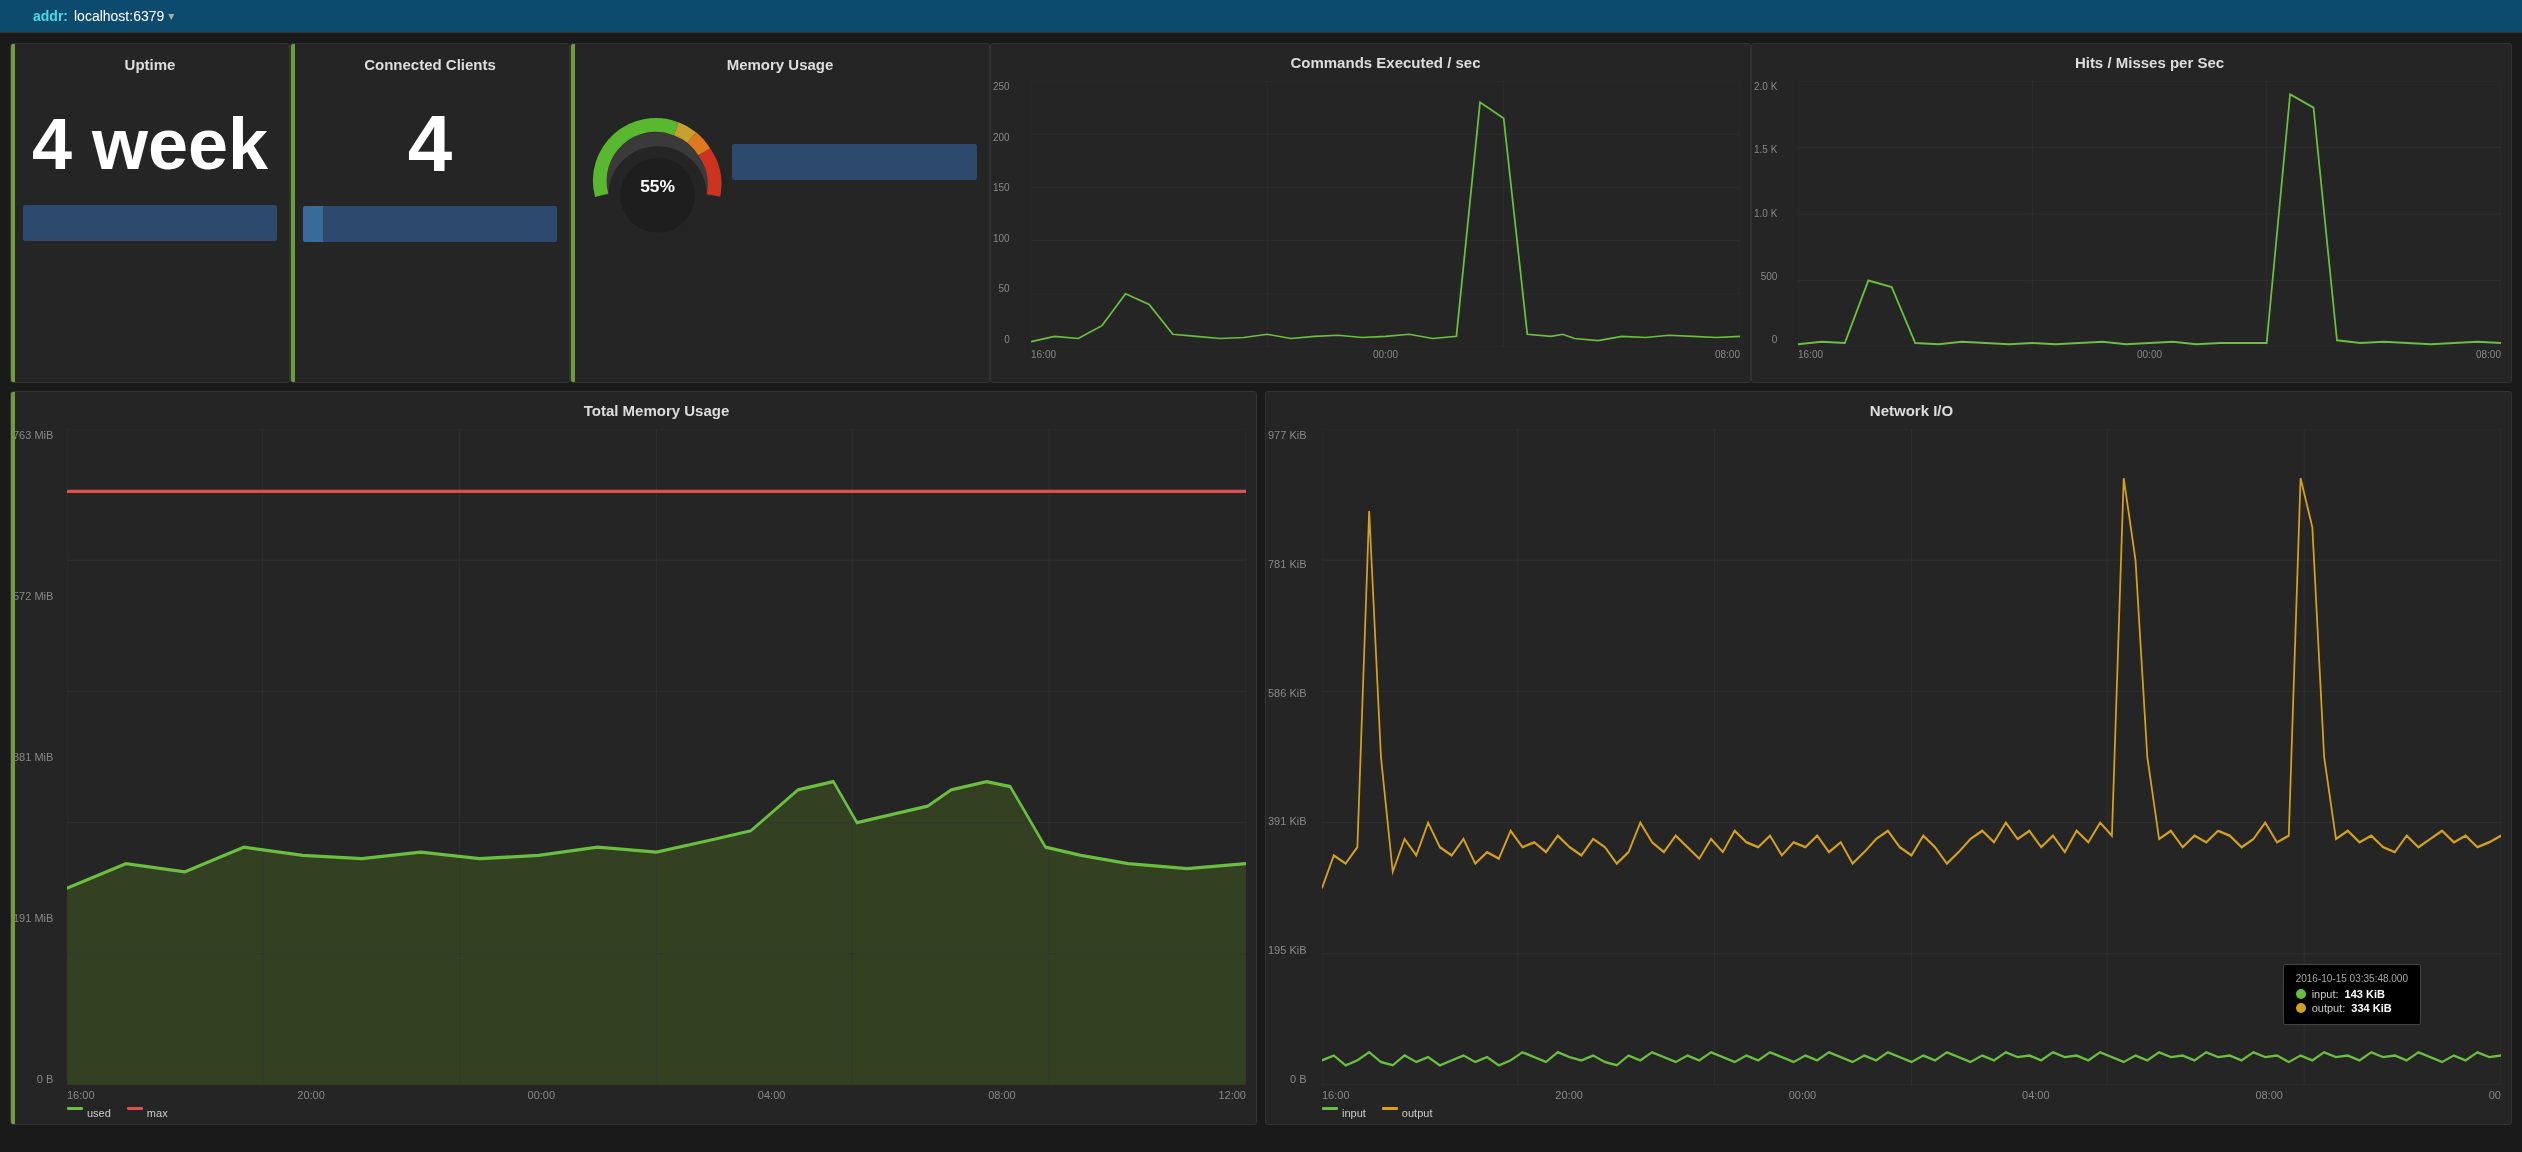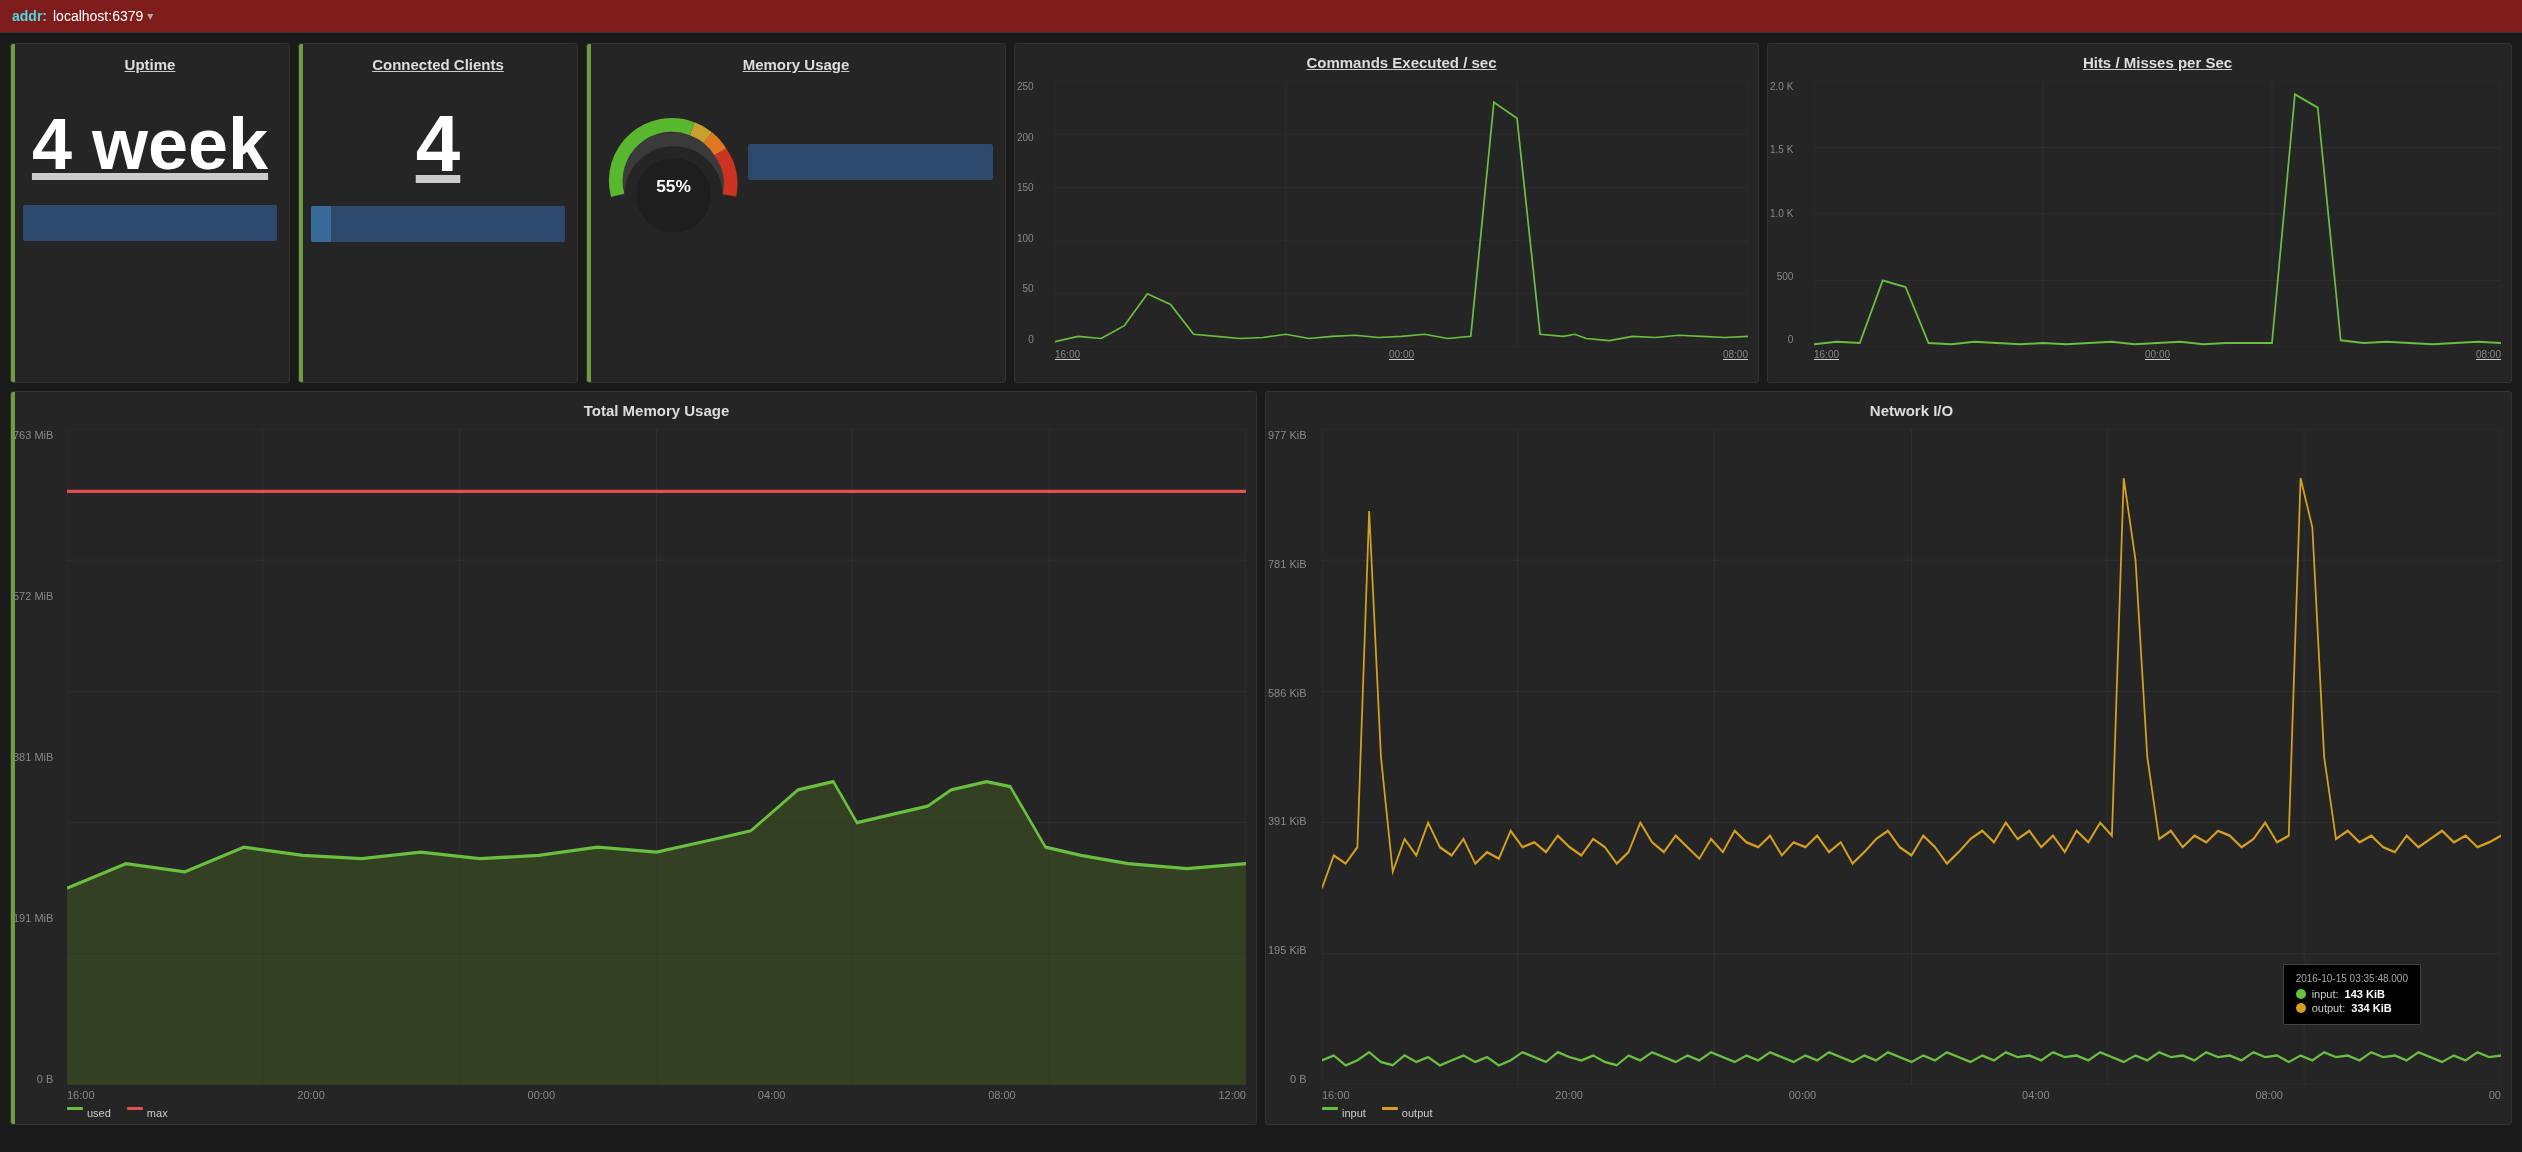--- a/index.html
+++ b/index.html
@@ -5,22 +5,22 @@
     * { box-sizing: border-box; margin: 0; padding: 0; }
     body {
       background: #1a1a1a;
       color: #ccc;
       font-family: 'Helvetica Neue', Arial, sans-serif;
       font-size: 12px;
       width: 2522px;
       min-height: 1152px;
     }
     .header {
-      background: #7f1d1d;
-      padding: 8px 12px;
+      background: #0c4a6e;
+      padding: 8px 33px;
       display: flex;
       align-items: center;
       border-bottom: 1px solid #333;
     }
     .addr-label {
       color: #4dd9e0;
       font-size: 14px;
       font-weight: bold;
       margin-right: 6px;
     }
@@ -38,22 +38,20 @@
       padding: 10px;
       display: grid;
       grid-template-rows: 340px 1fr;
       grid-template-columns: 1fr;
       gap: 8px;
       height: calc(1152px - 50px);
     }
     .top-row {
       display: grid;
       grid-template-columns: 280px 280px 420px 1fr 1fr;
-      gap: 8px;
-      text-decoration: underline;
     }
     .bottom-row {
       display: grid;
       grid-template-columns: 1fr 1fr;
       gap: 8px;
     }
     .panel {
       background: #252525;
       border: 1px solid #333;
       border-radius: 3px;

